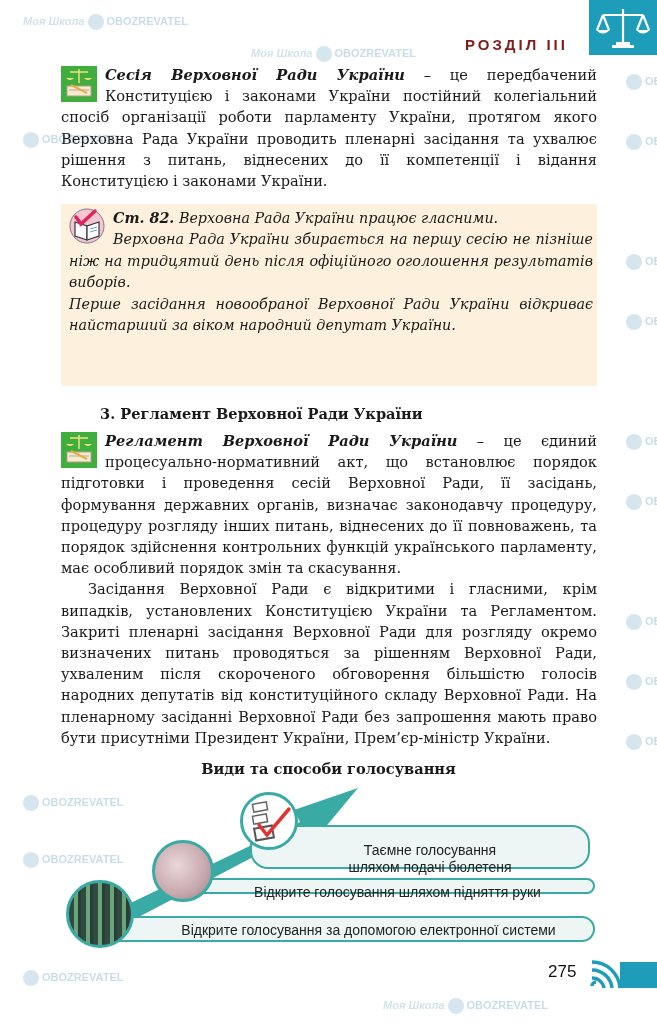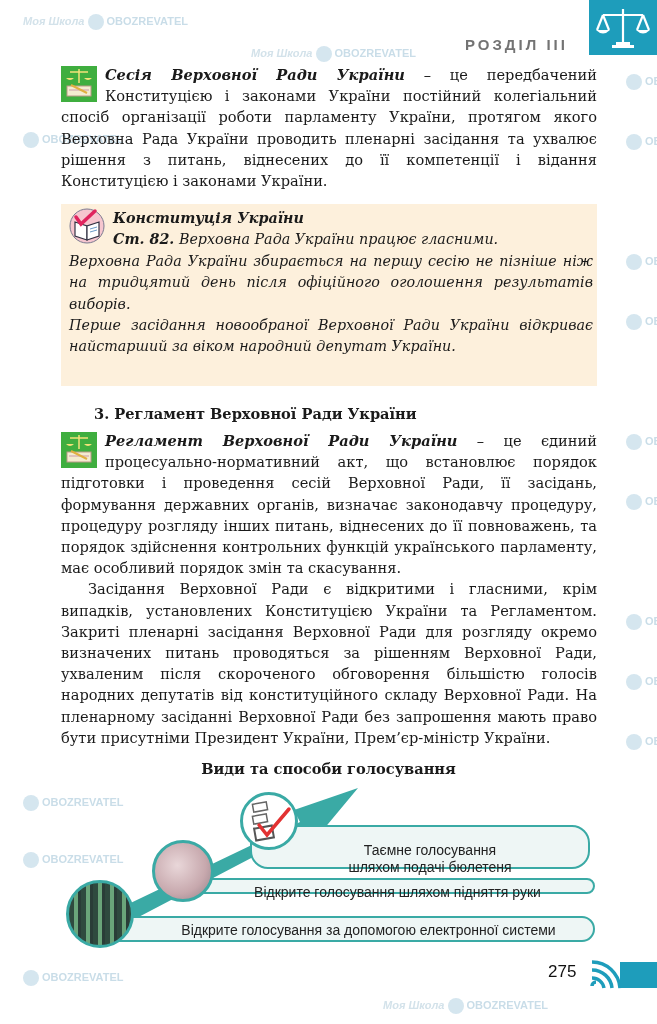--- a/index.html
+++ b/index.html
@@ -8,35 +8,35 @@
     background:#ffffff;
     font-family:"DejaVu Serif", serif;
     color:#1a1a1a;
   }
   .wm { position:absolute; font-family:"Liberation Sans", sans-serif; font-size:11px; color:#c9dde8; font-weight:bold; white-space:nowrap; pointer-events:none;padding-left:23px; }
   .wm .c { display:inline-block; width:16px; height:16px; border-radius:50%; background:#d5e6ef; vertical-align:middle; margin-right:3px; }
   .wm i { font-style:italic; color:#d3e2ea; }
 
   .header-tab { position:absolute; right:0; top:0; width:68px; height:55px; background:#1e9dbb; }
   .header-tab svg { position:absolute; left:6px; top:6px; }
-  .section-label { position:absolute; left:465px; top:36px; font-family:"Liberation Sans", sans-serif; font-weight:bold; font-size:15px; letter-spacing:3px; color:#737373;text-align:right; }
+  .section-label { position:absolute; left:465px; top:36px; font-family:"Liberation Sans", sans-serif; font-weight:bold; font-size:15px; letter-spacing:3px; color:#7f1d1d;text-align:right; }
 
   .text { position:absolute; left:61px; width:536px; font-size:14.6px; line-height:21.2px; text-align:justify; }
   .text p { margin:0; }
   .indent { text-indent:27px; }
   .term-icon { float:left; width:36px; height:36px; margin:2px 8px 0 0; background:#3fae3f; position:relative; }
   .term-icon svg { position:absolute; left:0; top:0; }
   .bi { font-weight:bold; font-style:italic; }
 
   .const-box { position:absolute; left:61px; top:204px; width:536px; height:182px; background:#fdf0dc; }
   .const-inner { position:absolute; left:8px; top:4px; width:524px; font-size:14.3px; line-height:21.4px; font-style:italic; text-align:justify; }
   .const-inner p { margin:0; }
   .book-icon { float:left; width:36px; height:36px; margin:0 8px 0 0; }
 
-  .heading3 { position:absolute; left:94px; top:405px; font-weight:bold; font-size:14.6px; }
+  .heading3 { position:absolute; left:100px; top:405px; font-weight:bold; font-size:14.6px; }
 
   .diagram-title { position:absolute; left:0; width:657px; top:760px; text-align:center; font-weight:bold; font-size:14.6px; }
   .pill { position:absolute; border:2.5px solid #3aaaa5; background:#eef6f5; border-radius:18px; font-family:"Liberation Sans", sans-serif; font-size:14px; text-align:center; color:#222; box-sizing:border-box; }
   .pill.p1 { left:250px; top:825px; width:340px; height:44px; line-height:17px; padding-top:15px; padding-left:20px; }
   .pill.p2 { left:180px; top:878px; width:415px; height:16px; line-height:25px; padding-left:20px; }
   .pill.p3 { left:82px; top:916px; width:513px; height:26px; line-height:25px; padding-left:60px; }
   .circle { position:absolute; border-radius:50%; border:3px solid #3aaaa5; box-sizing:border-box; overflow:hidden; }
 
   .page-num { position:absolute; left:548px; top:962px; font-family:"Liberation Sans", sans-serif; font-size:17px; color:#111; }
   .footer-tab { position:absolute; left:620px; top:962px; width:37px; height:26px; background:#1e9dbb; }
@@ -101,21 +101,20 @@
 <div class="const-box">
   <div class="const-inner">
     <svg class="book-icon" viewBox="0 0 36 36">
       <circle cx="18" cy="18" r="17" fill="#f6c6cf" stroke="#7a7a90" stroke-width="1"></circle>
       <path d="M6 14 L18 18 L18 32 L6 28 Z" fill="#ffffff" stroke="#334" stroke-width="1.2"></path>
       <path d="M30 14 L18 18 L18 32 L30 28 Z" fill="#ffffff" stroke="#334" stroke-width="1.2"></path>
       <line x1="21" y1="21" x2="28" y2="19" stroke="#6a9bc8" stroke-width="1"></line>
       <line x1="21" y1="24" x2="28" y2="22" stroke="#6a9bc8" stroke-width="1"></line>
       <path d="M7 9 L12 16 L26 3" fill="none" stroke="#e0245e" stroke-width="3.5" stroke-linecap="round"></path>
     </svg>
-    <p style="font-weight:bold;">Конституція України</p>
     <p><span style="font-weight:bold;">Ст. 82.</span><span> Верховна Рада України працює гласними.</span></p>
     <p>Верховна Рада України збирається на першу сесію не пізніше ніж на тридцятий день після офіційного оголошення результатів виборів.</p>
     <p>Перше засідання новообраної Верховної Ради України відкриває найстарший за віком народний депутат України.</p>
   </div>
 </div>
 
 <div class="heading3">3. Регламент Верховної Ради України</div>
 
 <div class="text" style="top:430px;">
   <div class="term-icon">

